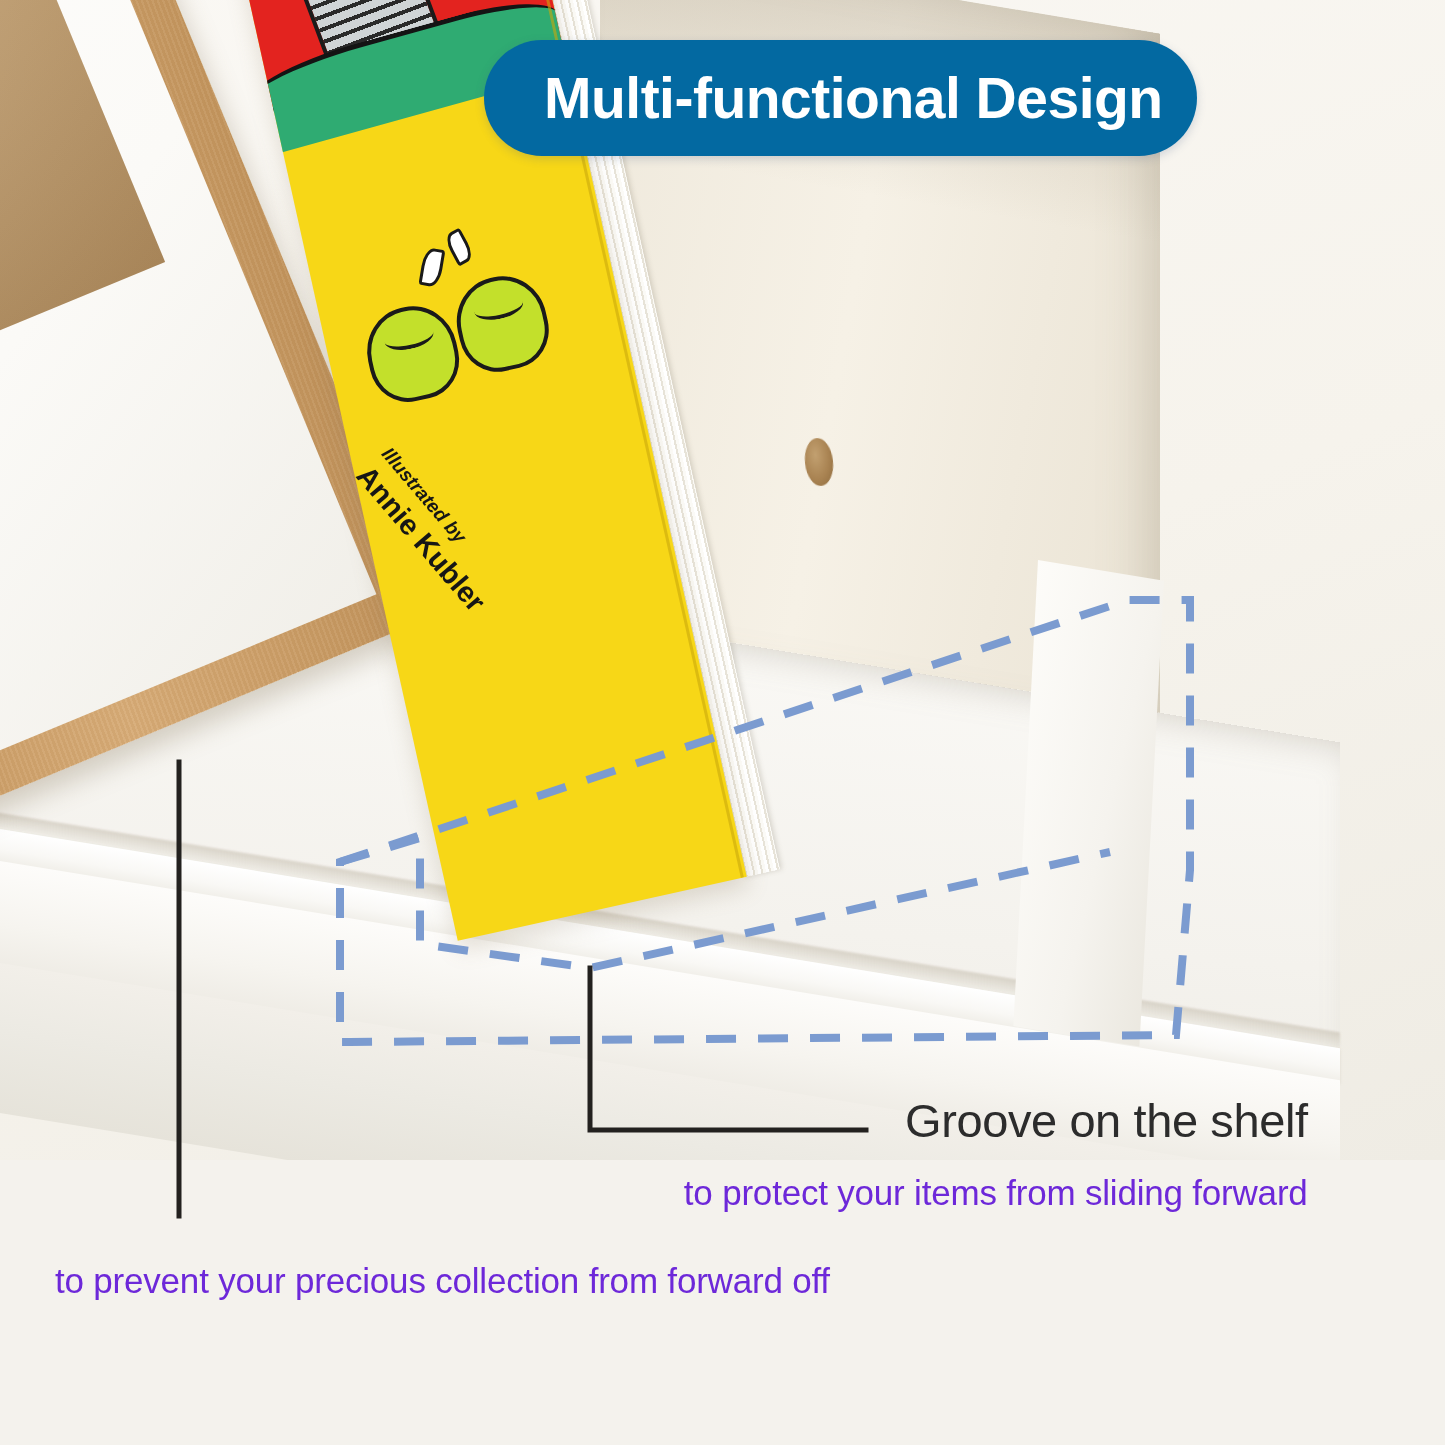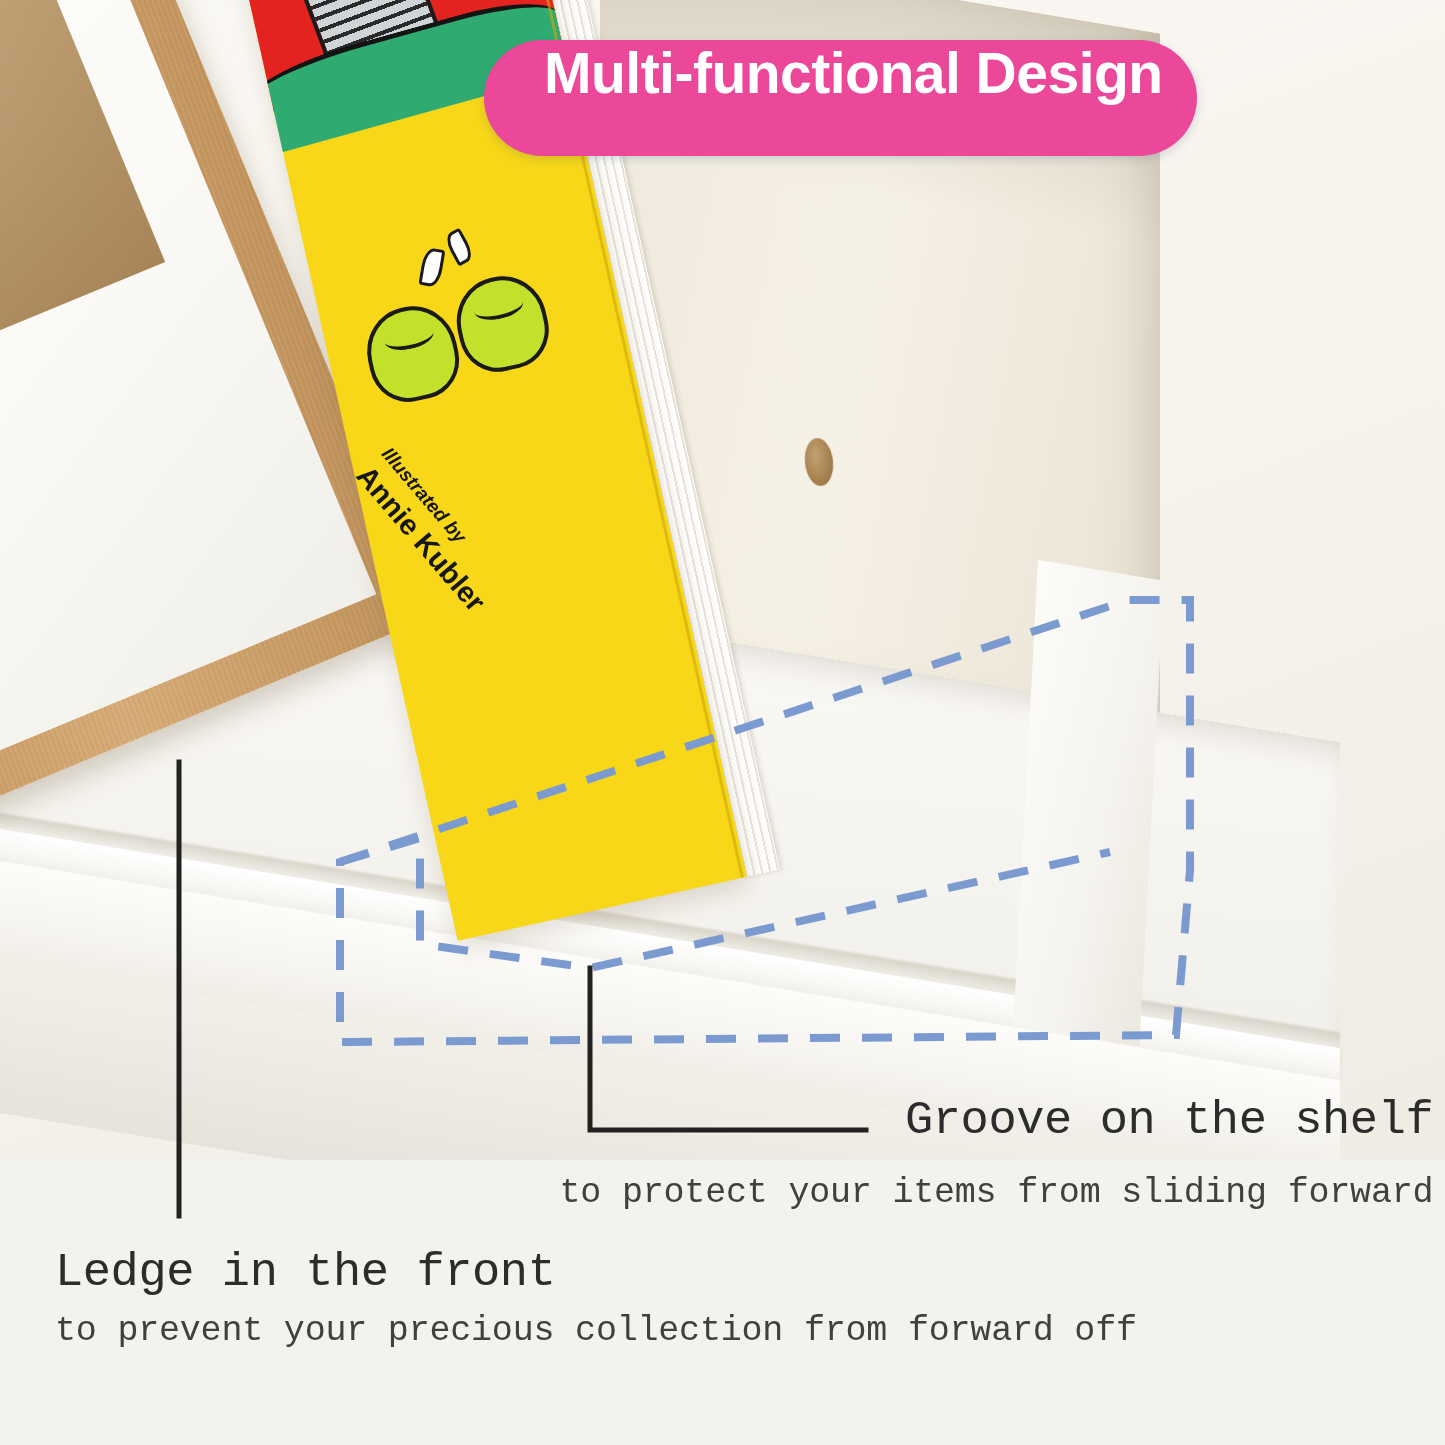--- a/index.html
+++ b/index.html
@@ -106,29 +106,29 @@
      transform:rotate(62deg);transform-origin:left top;}
   .book-credit .c1{font-size:19px;font-style:italic;display:block;}
   .book-credit .c2{font-size:29px;display:block;white-space:nowrap;}
   .splash{position:absolute;background:#fff;border:3px solid #1a1a1a;border-radius:50% 12% 50% 12%;}
 
   
   .dash-svg{position:absolute;left:0;top:0;width:1445px;height:1445px;pointer-events:none;}
 
   
   .banner{position:absolute;left:484px;top:40px;height:116px;
-     display:flex;align-items:flex-start;padding:0 34px 0 60px;
-     background:#ec4899;border-radius:58px;box-shadow:0 3px 10px rgba(70,90,130,.22);}
+     display:flex;align-items:center;padding:0 34px 0 60px;
+     background:#0369a1;border-radius:58px;box-shadow:0 3px 10px rgba(70,90,130,.22);}
   .banner-text{color:#ffffff;font-size:57px;font-weight:700;letter-spacing:-.5px;
      white-space:nowrap;font-family:"Liberation Sans",sans-serif;}
 
   
-  .callout{position:absolute;font-family:Liberation Mono, monospace;}
+  .callout{position:absolute;}
   .callout .title{color:#2c2c2c;font-size:47px;font-weight:400;letter-spacing:-.4px;white-space:nowrap;line-height:1.06;}
-  .callout .sub{color:#404040;font-size:35px;font-weight:400;letter-spacing:-.2px;white-space:nowrap;line-height:1.2;margin-top:12px;}
+  .callout .sub{color:#6d28d9;font-size:35px;font-weight:400;letter-spacing:-.2px;white-space:nowrap;line-height:1.2;margin-top:12px;}
 
   #callout-groove{left:905px;top:1096px;text-align:right;}
   #callout-groove .title{text-align:right;}
   #callout-groove .sub{text-align:right;position:absolute;right:0;top:64px;white-space:nowrap;}
   #callout-ledge{left:55px;top:1248px;}
 </style>
 </head>
 <body>
 
 <div id="stage">
@@ -189,17 +189,16 @@
   <div class="banner">
     <span class="banner-text">Multi-functional Design</span>
   </div>
 
   <div class="callout" id="callout-groove">
     <div class="title">Groove on the shelf</div>
     <div class="sub">to protect your items from sliding forward</div>
   </div>
 
   <div class="callout" id="callout-ledge">
-    <div class="title">Ledge in the front</div>
     <div class="sub">to prevent your precious collection from forward off</div>
   </div>
 
 </div>
 
 </body></html>

